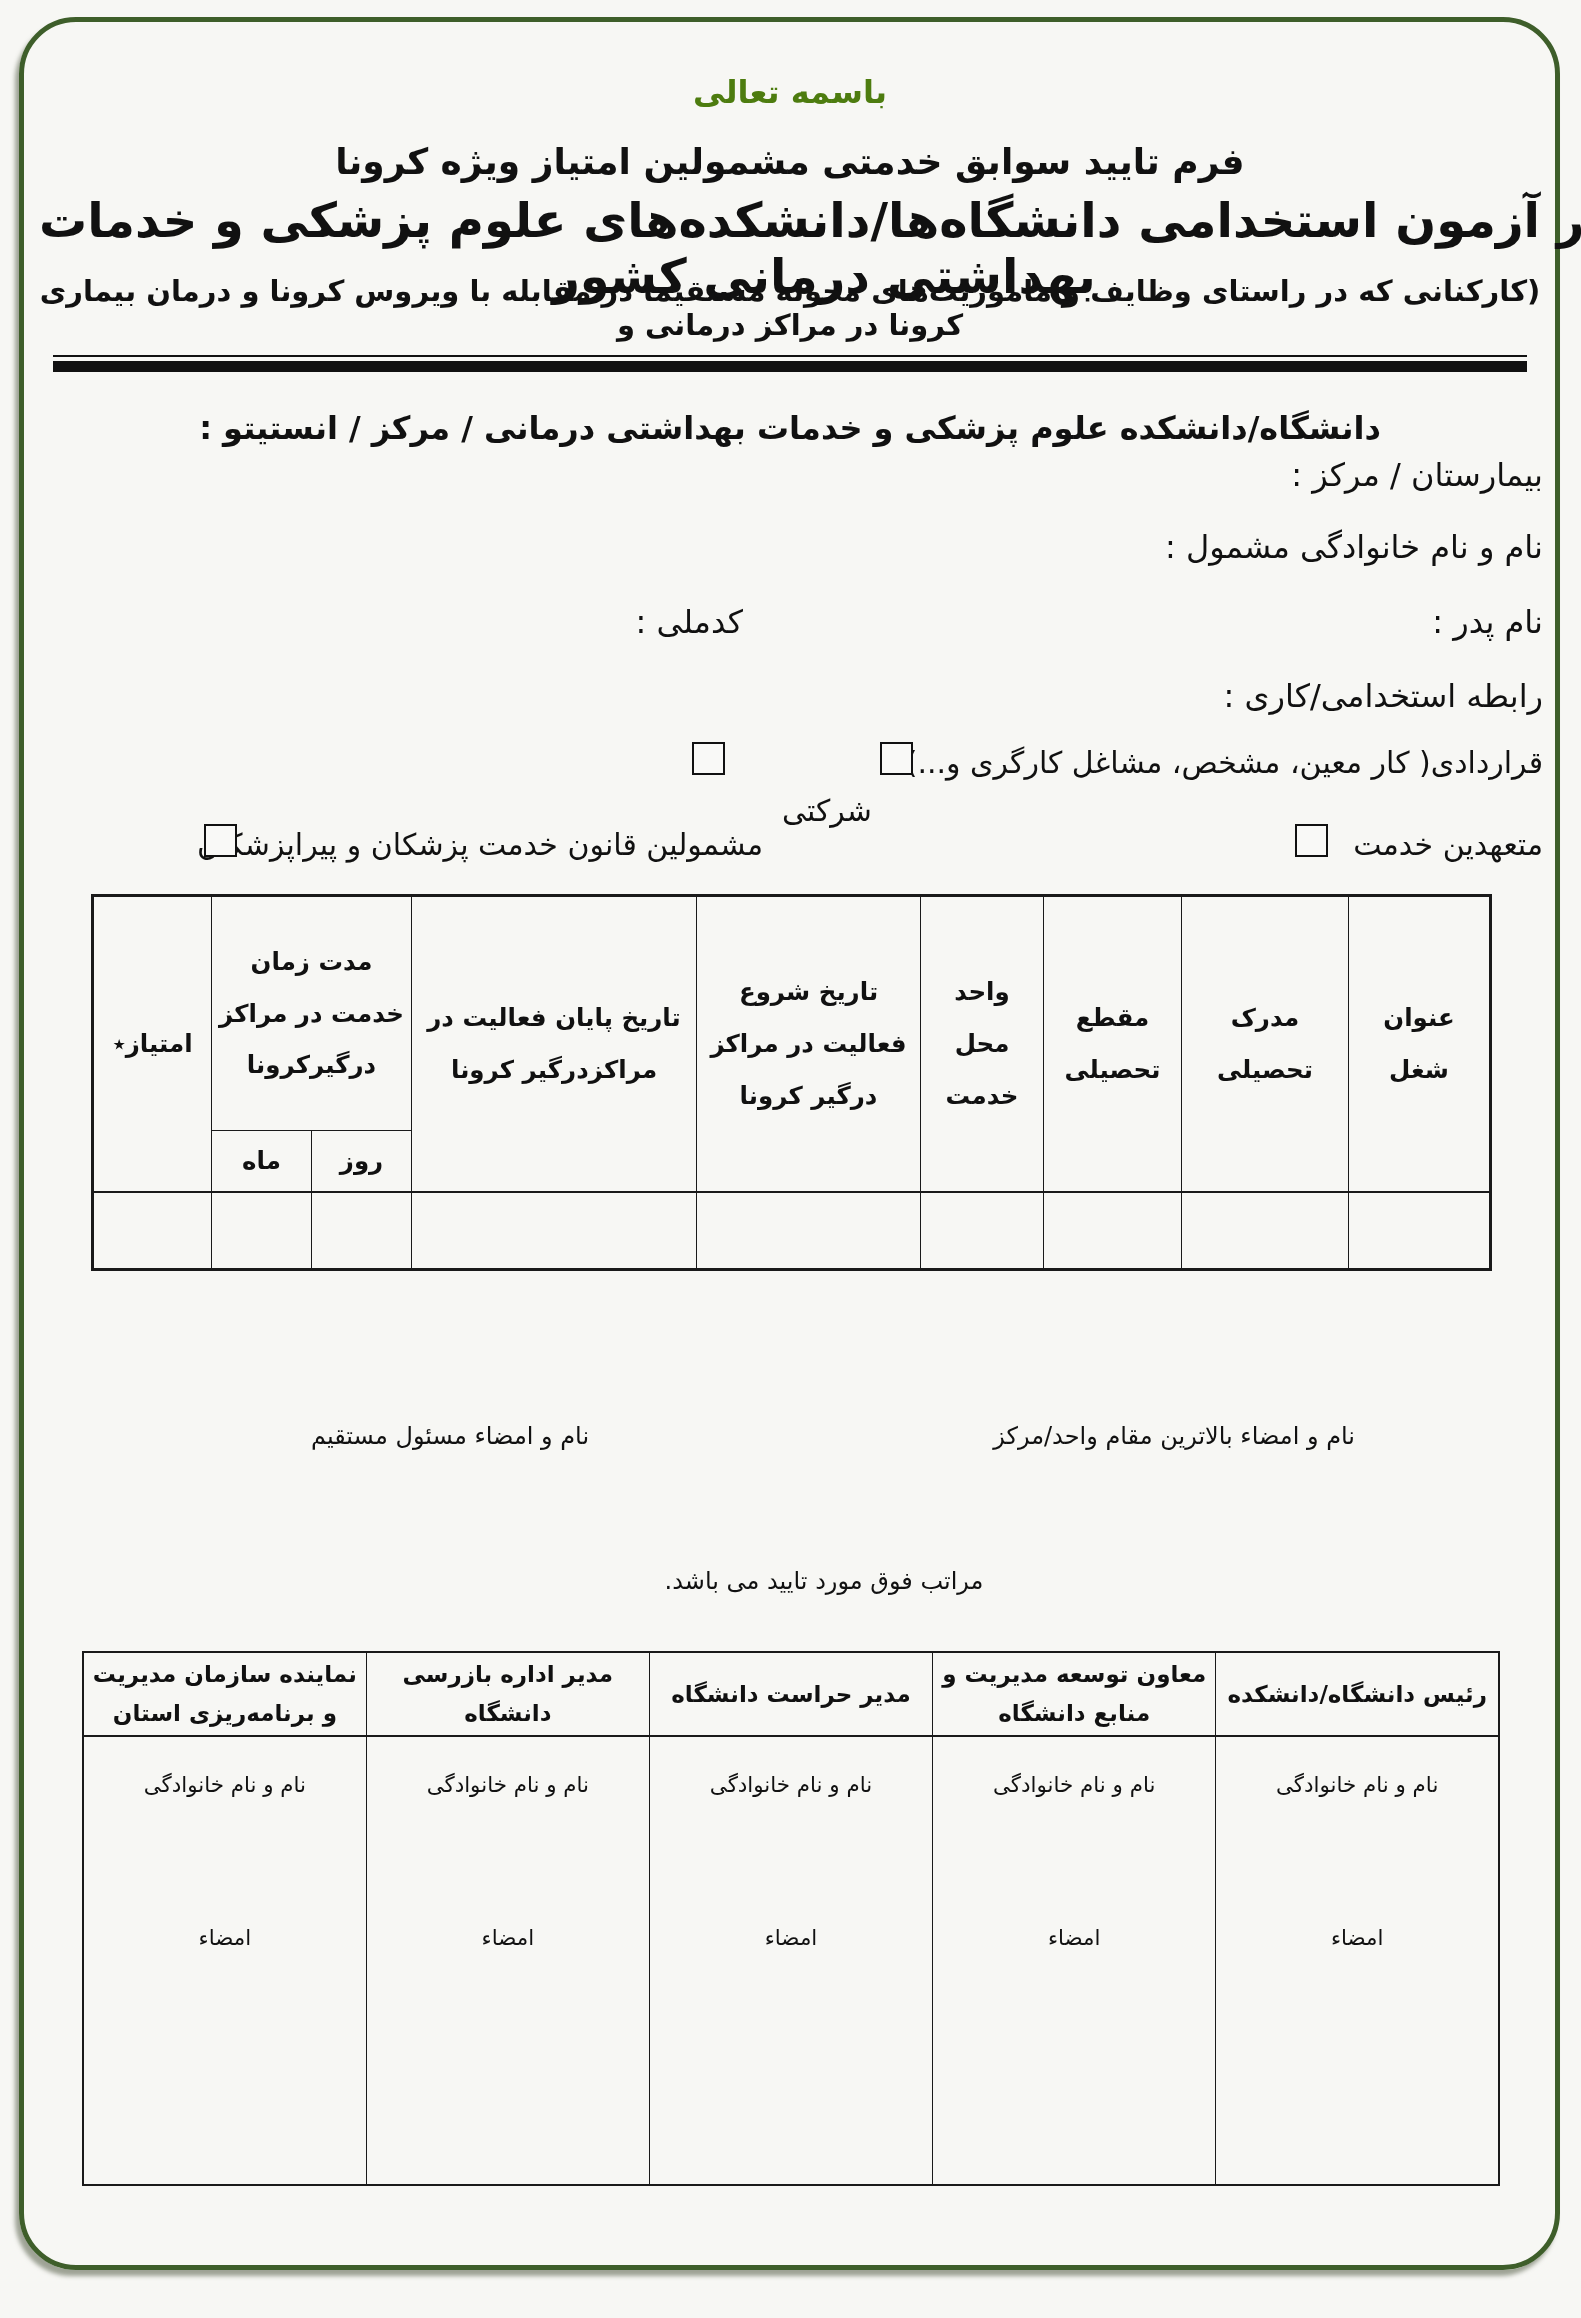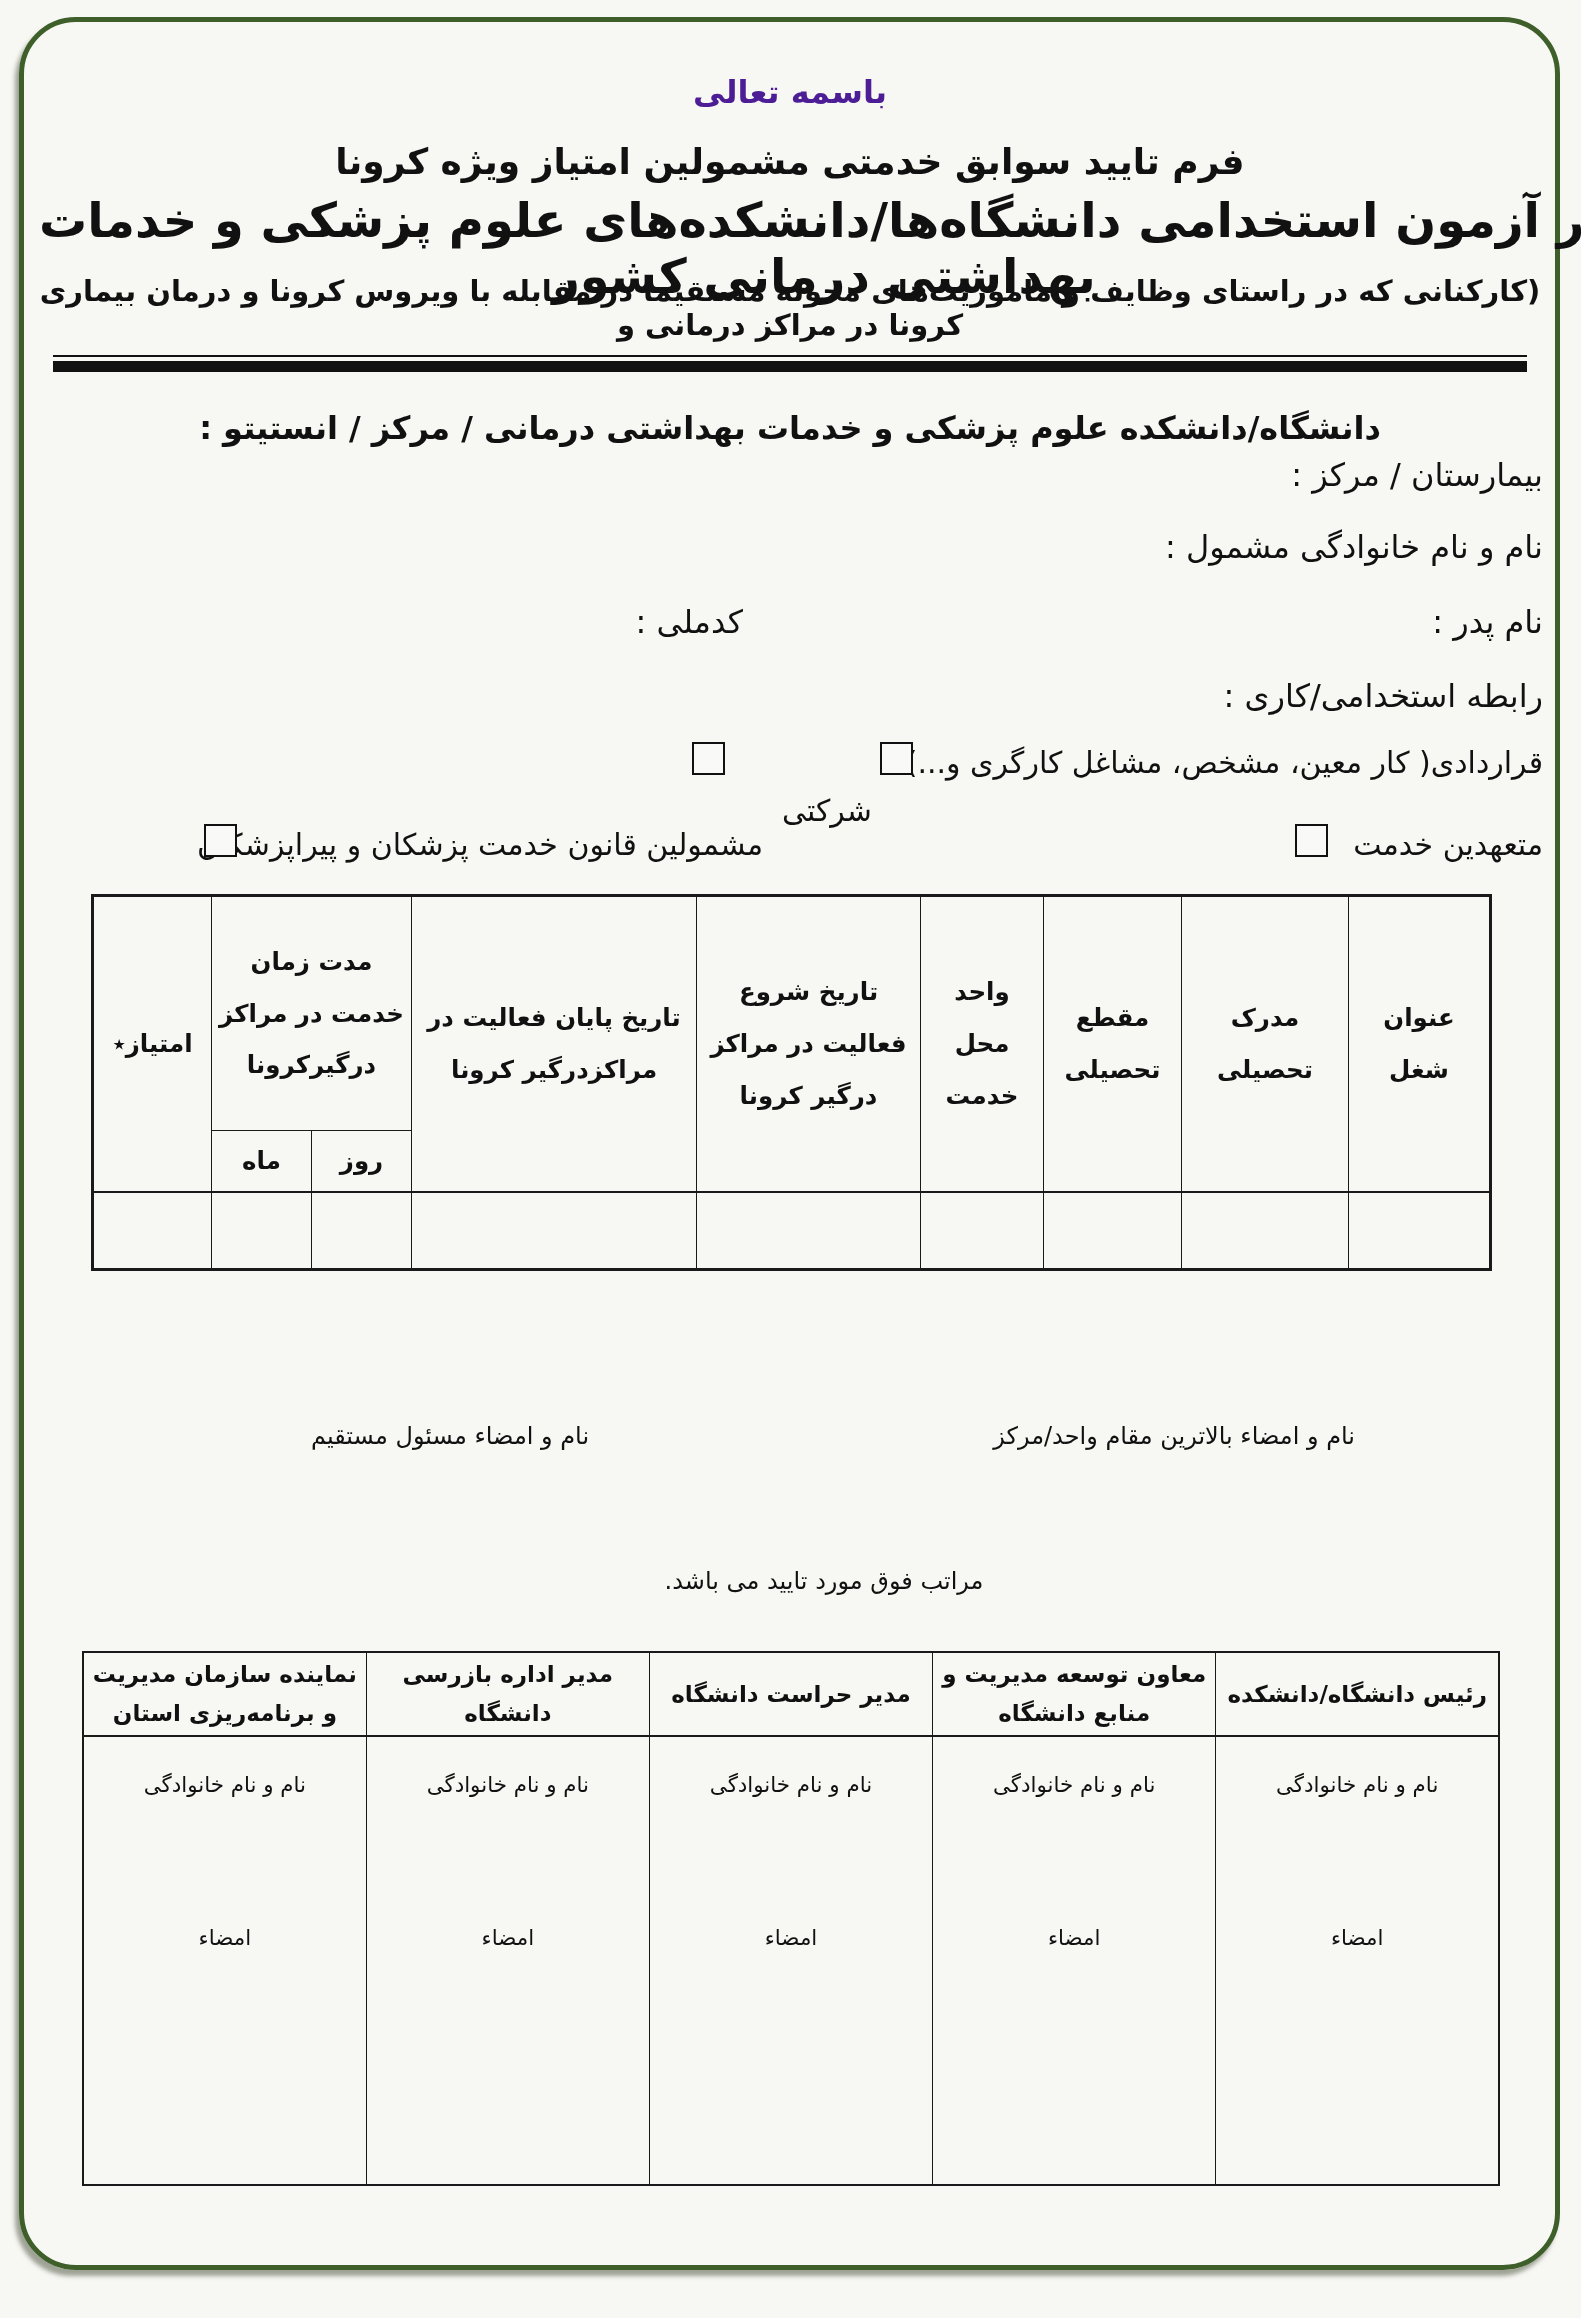--- a/index.html
+++ b/index.html
@@ -7,21 +7,21 @@
     position:relative;width:1582px;height:2319px;background:#f7f7f4;
     font-family:"DejaVu Sans",sans-serif;color:#111;direction:rtl;overflow:hidden;
   }
   .sheet{
     position:absolute;left:20px;top:17.4px;width:1531px;height:2243px;
     border:5.5px solid #3e5e2a;border-radius:57px;background:transparent;
     box-shadow:-4px 6.3px 4.7px -0.8px rgba(70,80,55,.5);
   }
   .abs{position:absolute;}
   .center{left:0;width:100%;text-align:center;}
-  .blue{color:#4c1d95;}
+  .blue{color:#4d7c0f;}
   .b{font-weight:bold;}
   .bismillah{top:73px;font-size:32px;}
   .title1{top:141px;font-size:36px;}
   .title2{top:192px;font-size:48px;margin-left:34px;}
   .sub{font-size:29px;margin-top:15px;}
   .sub1{top:259px;}
   .sub2{top:308px;}
   .rule-thin{top:355px;left:54px;right:54px;height:2.4px;background:#111;}
   .rule-thick{top:361px;left:54px;right:54px;height:11px;background:#111;}
   .section{top:409px;font-size:32px;}

